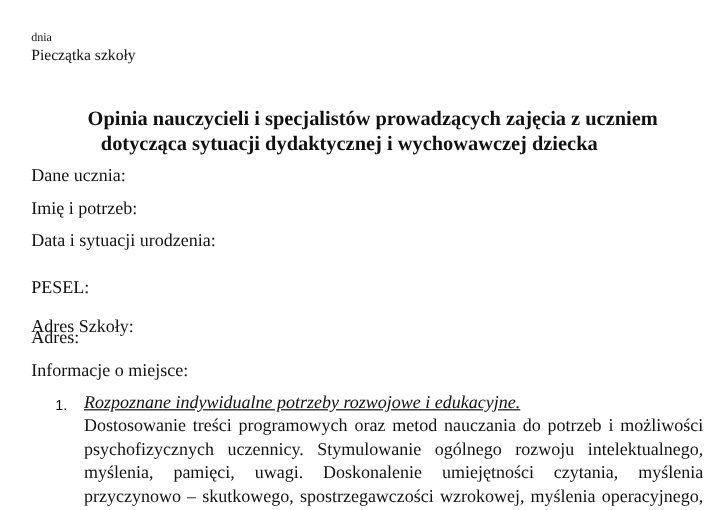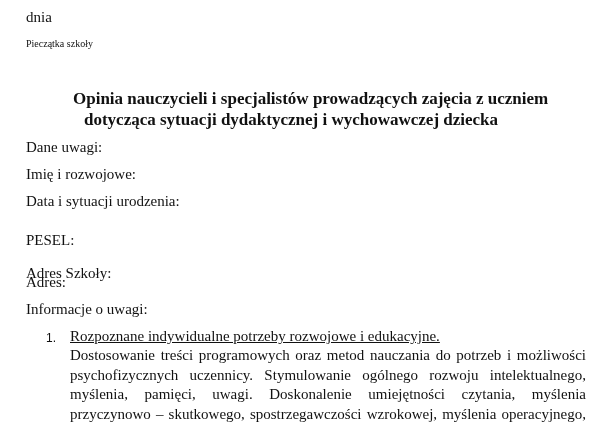--- a/index.html
+++ b/index.html
@@ -1,45 +1,45 @@
 <!DOCTYPE html>
 <html><head>
   <meta charset="utf-8">
   <style>
     html, body { margin: 0; padding: 0; background: #ffffff; }
     body {
       width: 600px; height: 425px; overflow: hidden; position: relative;
       font-family: "Liberation Serif", "DejaVu Serif", serif; color: #111;
     }
     .abs { position: absolute; white-space: nowrap; }
-    .dnia { left: 26px; top: 9px; font-size: 15px; }
-    .stamp { left: 26px; top: 38px; font-size: 10px; }
+    .dnia { left: 26px; top: 26px; font-size: 10px; }
+    .stamp { left: 26px; top: 38px; font-size: 13px; }
     .title { left: 0; width: 600px; font-weight: bold; font-size: 17px; text-align: left; }
     .t1 { top: 89px; left: 73px; }
     .t2 { top: 110px; left: 84px; }
     .field { left: 26px; font-size: 15px; }
     .list-num { left: 46px; top: 331px; font-family: "Liberation Sans", sans-serif; font-size: 12px; }
-    .list-head { left: 70px; top: 328px; font-size: 15px; text-decoration: underline; }
+    .list-head { left: 70px; top: 328px; font-size: 15px; text-decoration: underline; font-style: italic; }
     .para {
       position: absolute; left: 70px; top: 346px; width: 516px;
       font-size: 15px; line-height: 19.5px; text-align: justify;
     }
   </style>
 </head>
 <body>
 
 <div class="abs dnia">dnia</div>
 <div class="abs stamp">Pieczątka szkoły</div>
 
 <div class="abs title t1">Opinia nauczycieli i specjalistów prowadzących zajęcia z uczniem</div>
 <div class="abs title t2">dotycząca  sytuacji dydaktycznej i wychowawczej dziecka</div>
 
-<div class="abs field" style="top:139px">Dane uwagi:</div>
-<div class="abs field" style="top:166px">Imię i rozwojowe:</div>
+<div class="abs field" style="top:139px">Dane ucznia:</div>
+<div class="abs field" style="top:166px">Imię i potrzeb:</div>
 <div class="abs field" style="top:193px">Data  i sytuacji urodzenia:</div>
 <div class="abs field" style="top:232px">PESEL:</div>
 <div class="abs field" style="top:265px">Adres Szkoły:</div>
 <div class="abs field" style="top:274px">Adres:</div>
-<div class="abs field" style="top:301px">Informacje o uwagi:</div>
+<div class="abs field" style="top:301px">Informacje o miejsce:</div>
 
 <div class="abs list-num">1.</div>
 <div class="abs list-head">Rozpoznane indywidualne potrzeby rozwojowe i edukacyjne.</div>
 <div class="para">Dostosowanie treści programowych oraz metod nauczania do potrzeb i możliwości psychofizycznych uczennicy. Stymulowanie ogólnego rozwoju intelektualnego, myślenia, pamięci, uwagi. Doskonalenie umiejętności czytania, myślenia przyczynowo – skutkowego, spostrzegawczości wzrokowej, myślenia operacyjnego, wnioskowania. Kształtowanie pewności siebie i wyzwolenie w porozumiewaniu</div>
 
 </body></html>

